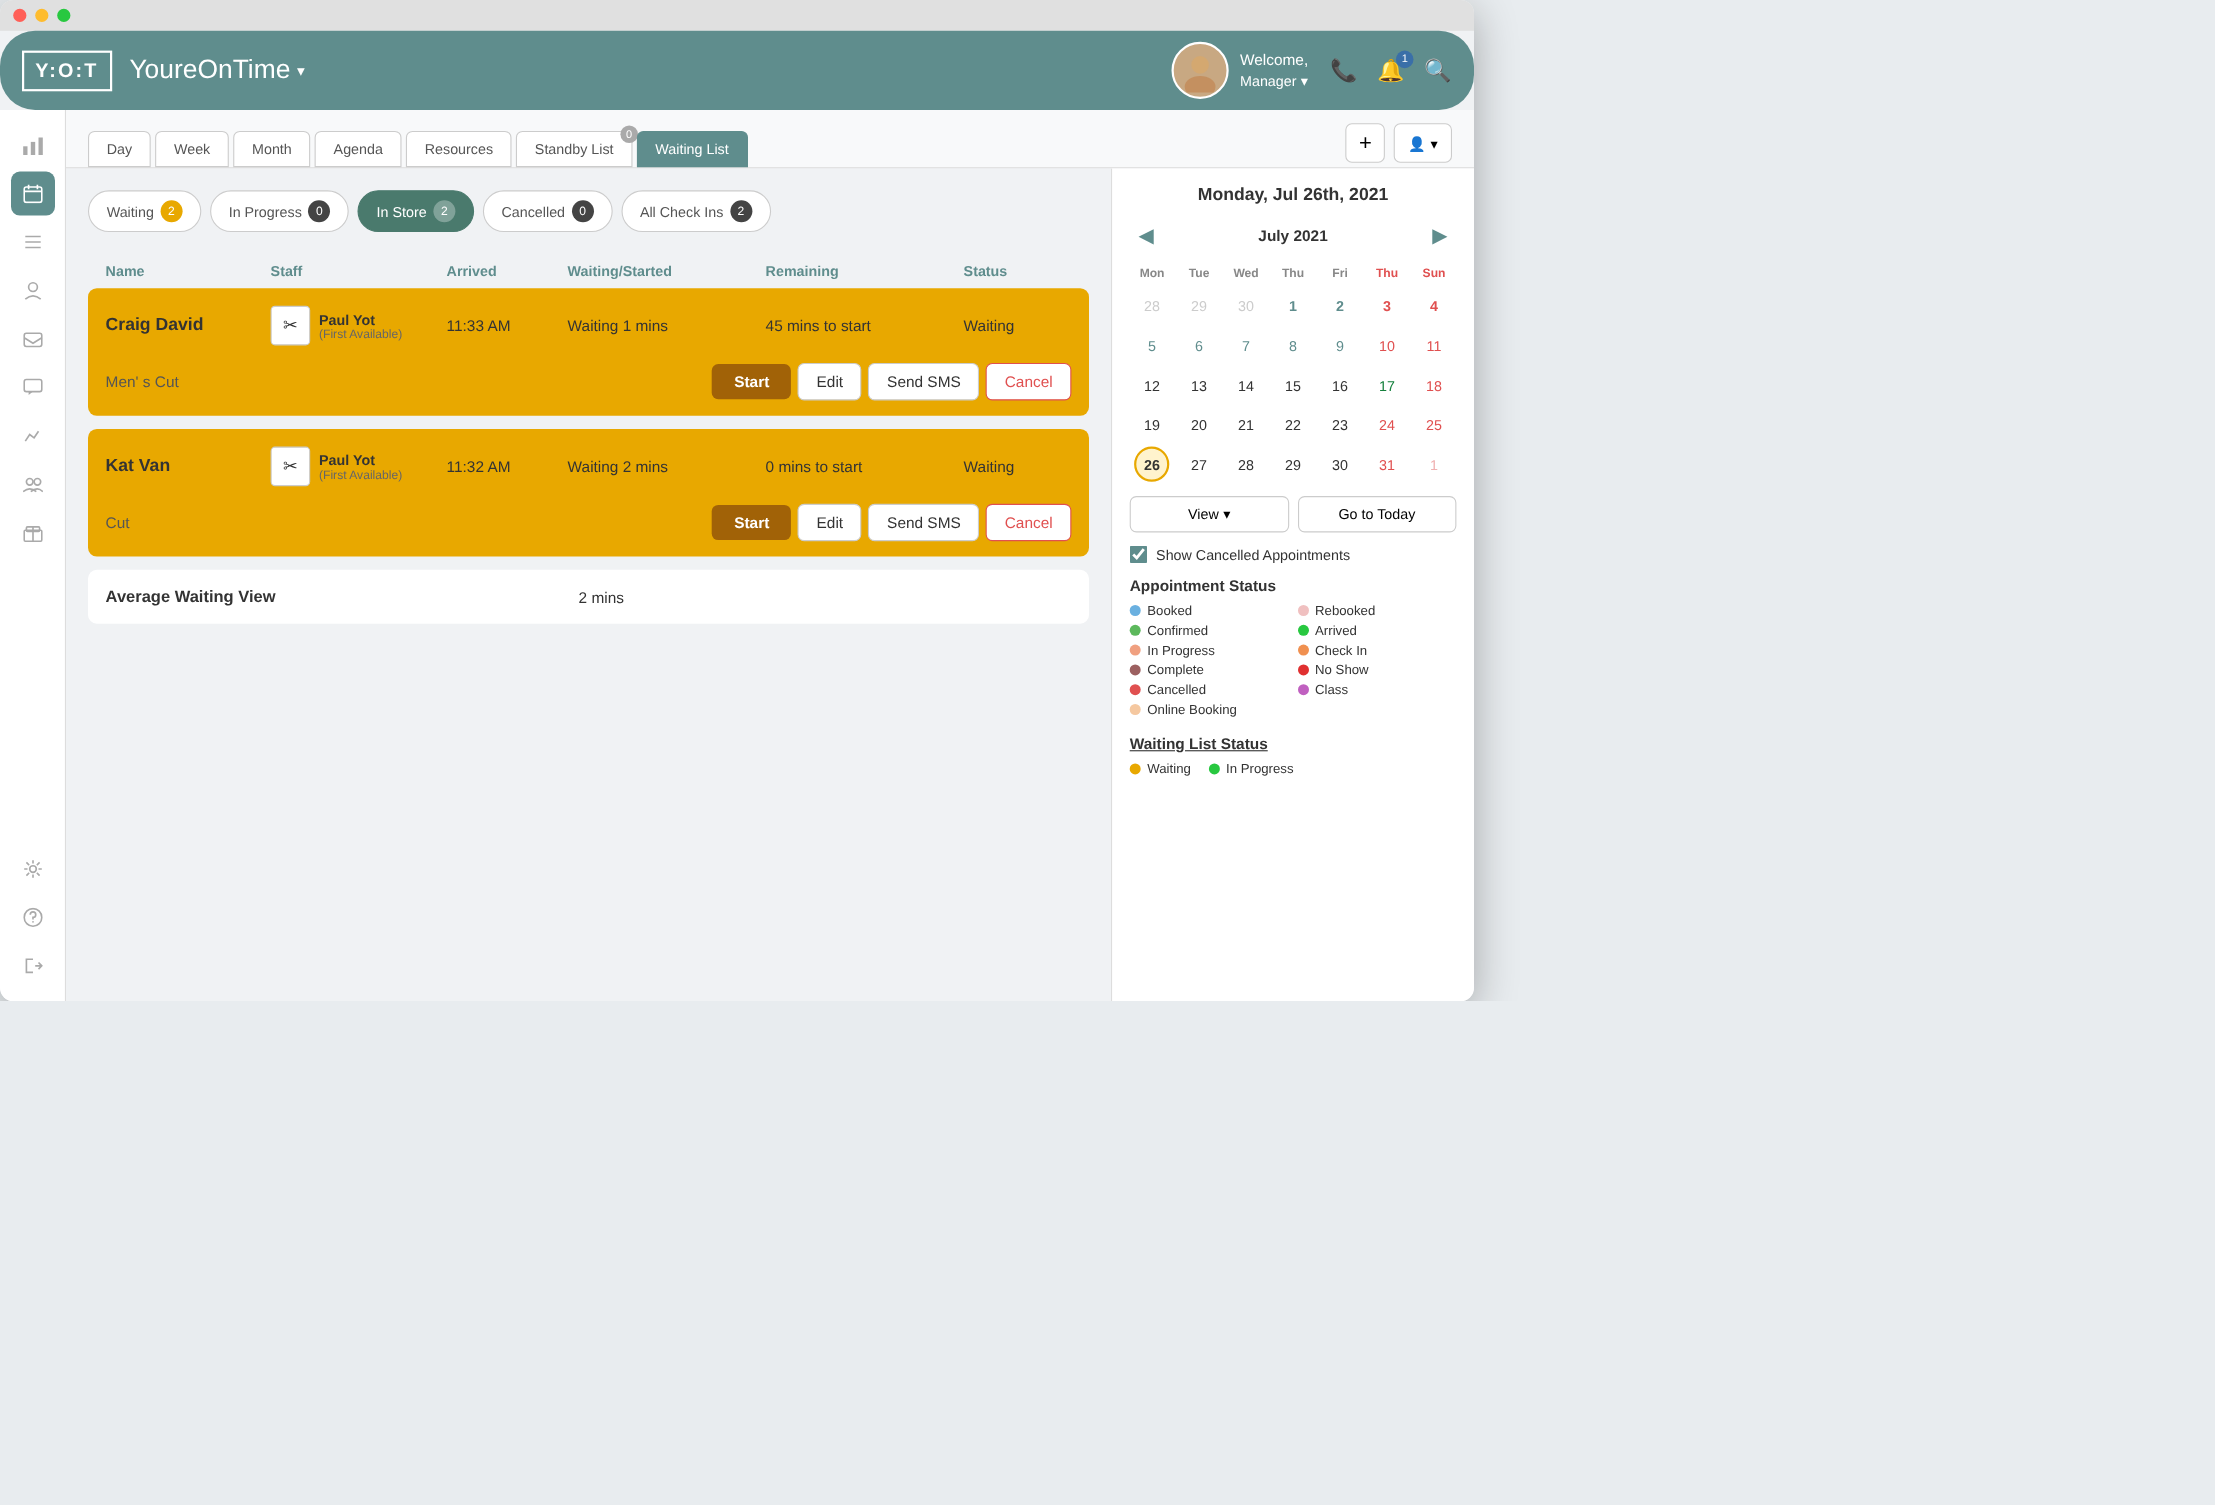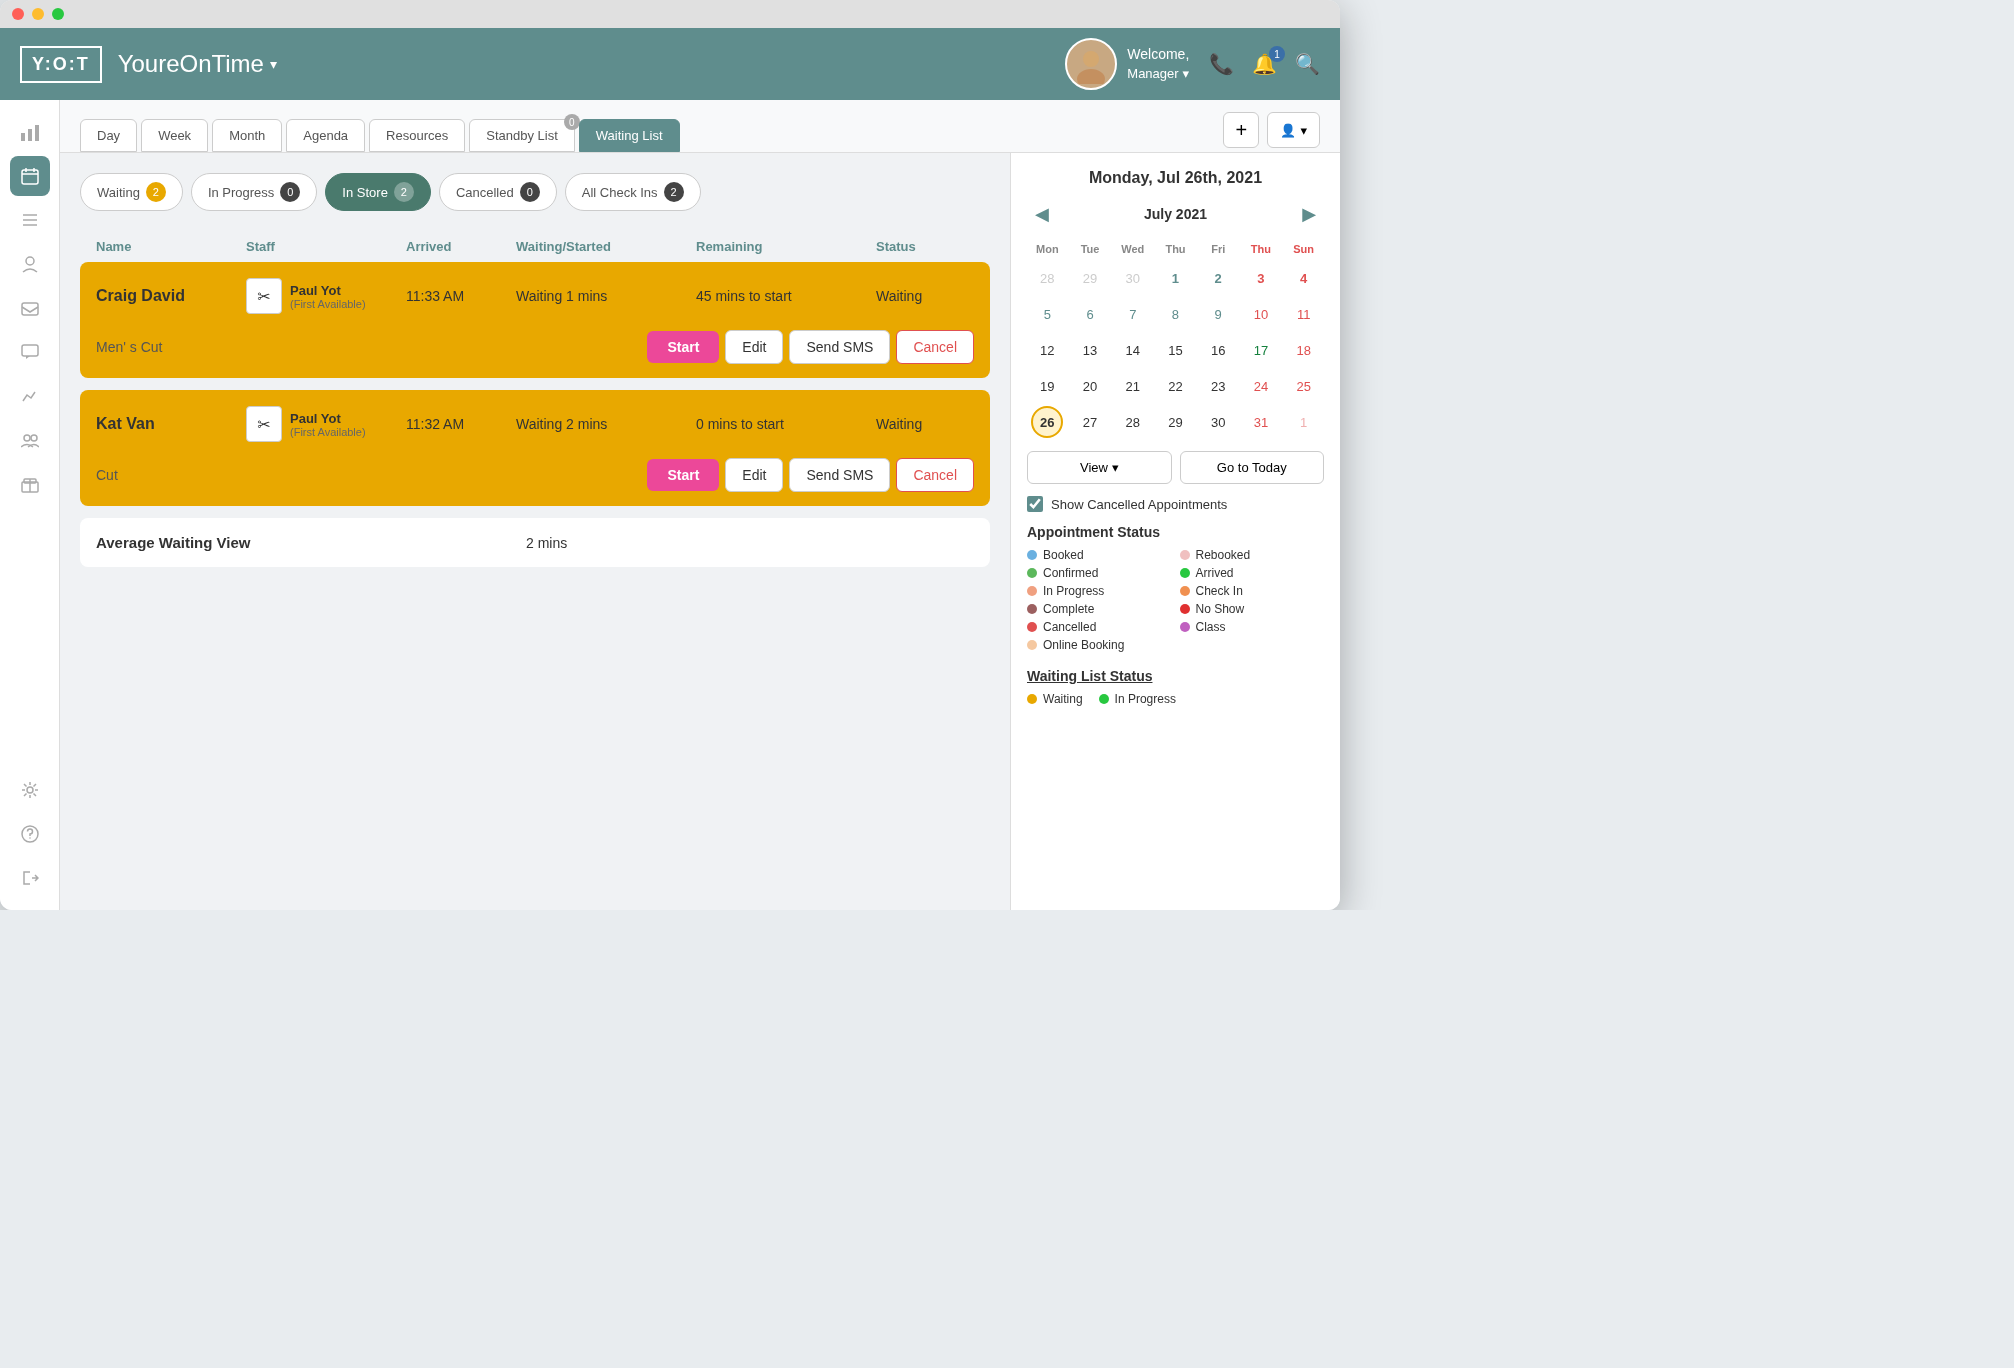--- a/index.html
+++ b/index.html
@@ -10,21 +10,21 @@
     .titlebar { height: 28px; background: #e0e0e0; display: flex; align-items: center; padding: 0 12px; gap: 8px; }
     .dot { width: 12px; height: 12px; border-radius: 50%; }
     .dot.red { background: #ff5f57; }
     .dot.yellow { background: #febc2e; }
     .dot.green { background: #28c840; }
 
     
     .app { display: flex; flex-direction: column; height: calc(100% - 28px); }
 
     
-    .header { background: #5f8d8d; display: flex; align-items: center; padding: 0 20px; height: 72px; flex-shrink: 0; }
+    .header { background: #5f8d8d; display: flex; align-items: center; padding: 0 20px; height: 72px; flex-shrink: 0; border-radius: 32px; }
     .logo-box { border: 2px solid white; padding: 6px 10px; color: white; font-weight: bold; font-size: 18px; letter-spacing: 2px; margin-right: 16px; }
     .app-name { color: white; font-size: 24px; font-weight: 300; margin-right: 6px; }
     .app-name-arrow { color: white; font-size: 14px; }
     .header-spacer { flex: 1; }
     .header-avatar { width: 52px; height: 52px; border-radius: 50%; overflow: hidden; background: #c8a882; border: 2px solid white; flex-shrink: 0; display: flex; align-items: center; justify-content: center; }
     .header-avatar svg { width: 40px; height: 40px; }
     .welcome-text { color: white; margin-left: 10px; font-size: 14px; line-height: 1.4; }
     .welcome-text .mgr { font-size: 13px; display: flex; align-items: center; gap: 4px; }
     .header-icons { display: flex; align-items: center; gap: 18px; margin-left: 20px; }
     .header-icon { color: white; font-size: 20px; cursor: pointer; position: relative; }
@@ -80,21 +80,21 @@
     .staff-info { font-size: 13px; }
     .staff-name { font-weight: 600; }
     .staff-sub { color: #666; font-size: 11px; }
     .time-cell { font-size: 14px; }
     .waiting-cell { font-size: 14px; }
     .remaining-cell { font-size: 14px; }
     .status-cell { font-size: 14px; }
     .row-actions { display: flex; align-items: center; gap: 6px; padding: 0 16px 14px; }
     .service-label { font-size: 14px; color: #555; }
     .action-spacer { flex: 1; }
-    .btn-start { background: #ec4899; color: white; border: none; padding: 8px 20px; border-radius: 6px; cursor: pointer; font-size: 14px; font-weight: 600; }
+    .btn-start { background: #a16207; color: white; border: none; padding: 8px 20px; border-radius: 6px; cursor: pointer; font-size: 14px; font-weight: 600; }
     .btn-edit { background: white; color: #333; border: 1px solid #ccc; padding: 8px 16px; border-radius: 6px; cursor: pointer; font-size: 14px; }
     .btn-sms { background: white; color: #333; border: 1px solid #ccc; padding: 8px 16px; border-radius: 6px; cursor: pointer; font-size: 14px; }
     .btn-cancel { background: white; color: #e05050; border: 1px solid #e05050; padding: 8px 16px; border-radius: 6px; cursor: pointer; font-size: 14px; }
 
     
     .avg-row { display: flex; align-items: center; padding: 16px; background: white; border-radius: 8px; margin-top: 4px; }
     .avg-label { font-weight: 700; font-size: 15px; width: 430px; }
     .avg-value { font-size: 14px; }
 
     

